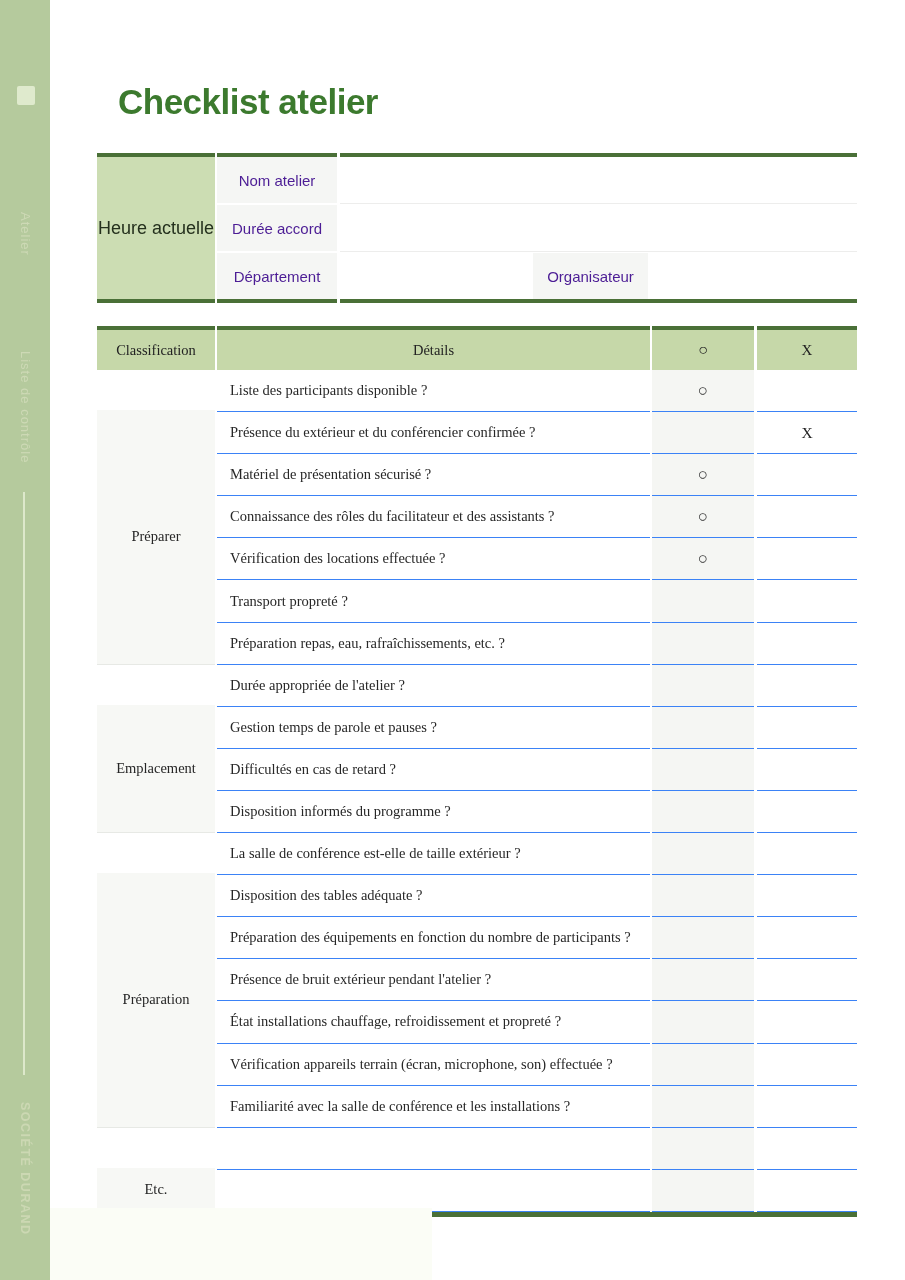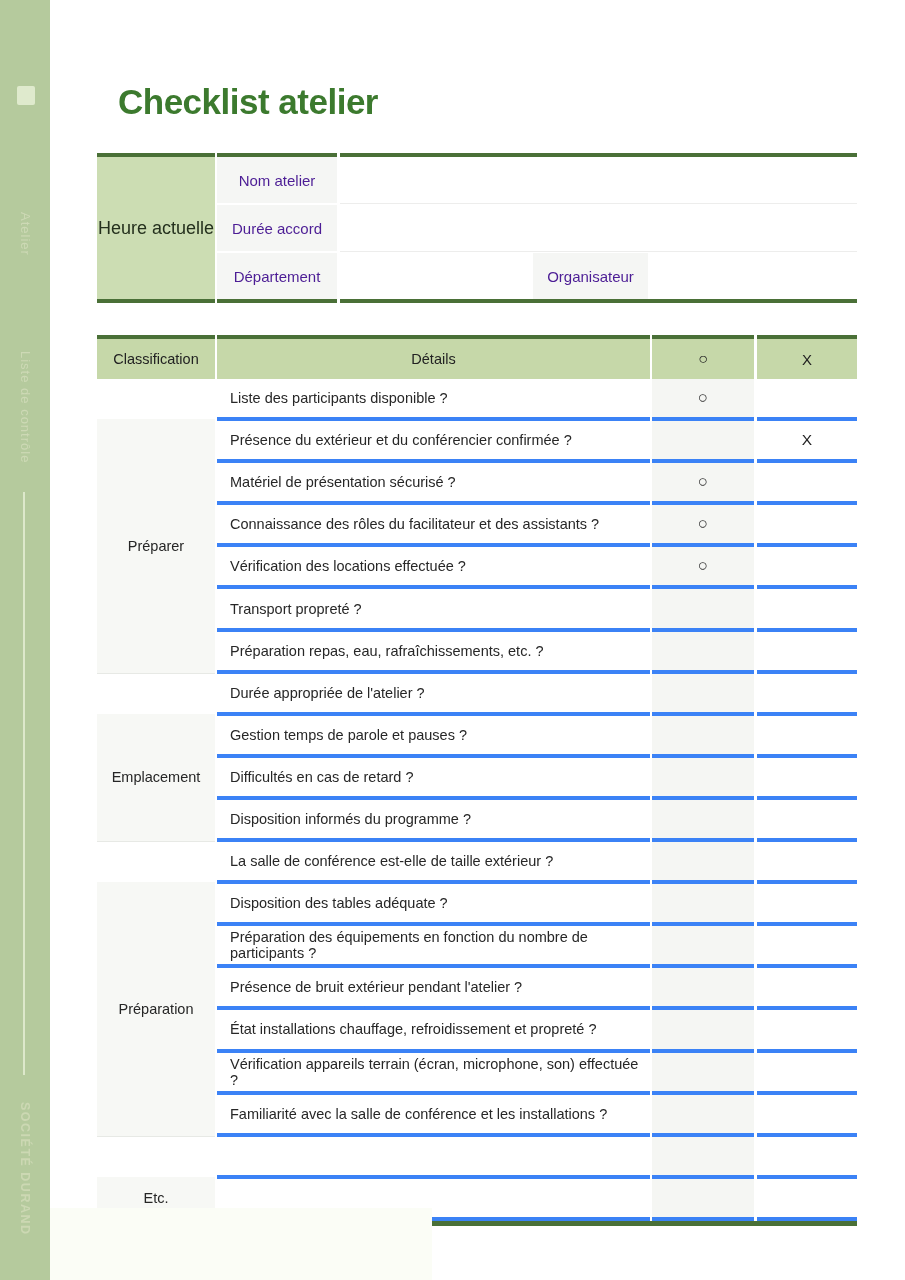--- a/index.html
+++ b/index.html
@@ -34,35 +34,35 @@
   .org{left:436px;width:115px;top:100px;}
   .i-val{position:absolute;background:#ffffff;}
   .v1{left:243px;top:4px;width:517px;height:45px;}
   .v2{left:243px;top:52px;width:517px;height:45px;}
   .v3{left:243px;top:100px;width:191px;height:46px;}
   .v4{left:553px;top:100px;width:207px;height:46px;}
   .i-sep{position:absolute;left:243px;width:517px;height:1px;background:#ededec;}
   .s1{top:50px;} .s2{top:98px;}
 
   
-  .chk{position:absolute;left:97px;top:335px;width:760px;height:891px;}
+  .chk{position:absolute;left:97px;top:326px;width:760px;height:891px;font-family:Liberation Serif, serif;}
   .c-bt1{left:0;top:0;width:118px;} .c-bt2{left:120px;top:0;width:433px;}
   .c-bt3{left:555px;top:0;width:102px;} .c-bt4{left:660px;top:0;width:100px;}
   .c-bb{left:0;bottom:0;width:760px;height:5px;background:#4a7037;}
   .hcell{position:absolute;top:4px;height:40px;background:#c6d8a9;
          display:flex;align-items:center;justify-content:center;font-size:14.5px;color:#222;}
   .h1{left:0;width:118px;} .h2{left:120px;width:433px;} .h3{left:555px;width:102px;} .h4{left:660px;width:100px;}
   .h3{font-size:16px;} .h4{font-size:15px;}
   .body{position:absolute;left:0;top:44px;width:760px;}
   .section{display:flex;}
   .cls{width:118px;margin-right:2px;background:#f7f8f5;border-bottom:1px solid #e7e9e5;
        display:flex;align-items:center;justify-content:center;font-size:14.5px;color:#262626;box-sizing:border-box;margin-top:40px;}
   .rows{flex:1;display:flex;flex-direction:column;}
   .crow{display:flex;height:42.1px;}
-  .cell{box-sizing:border-box;border-bottom:4px solid #3b82f6;display:flex;align-items:center;}
+  .cell{box-sizing:border-box;border-bottom:1px solid #3b82f6;display:flex;align-items:center;}
   .det{width:433px;margin-right:2px;background:#ffffff;padding-left:13px;font-size:14.5px;color:#272727;}
   .mc{width:102px;margin-right:3px;background:#f5f6f3;justify-content:center;font-size:17px;color:#333;}
   .mx{width:100px;background:#ffffff;justify-content:center;font-size:15.5px;color:#1f1f1f;}
 
   .tint{position:absolute;left:50px;top:1208px;width:382px;height:72px;background:#fbfdf6;}
 </style>
 </head>
 <body>
 
 <div class="page">

